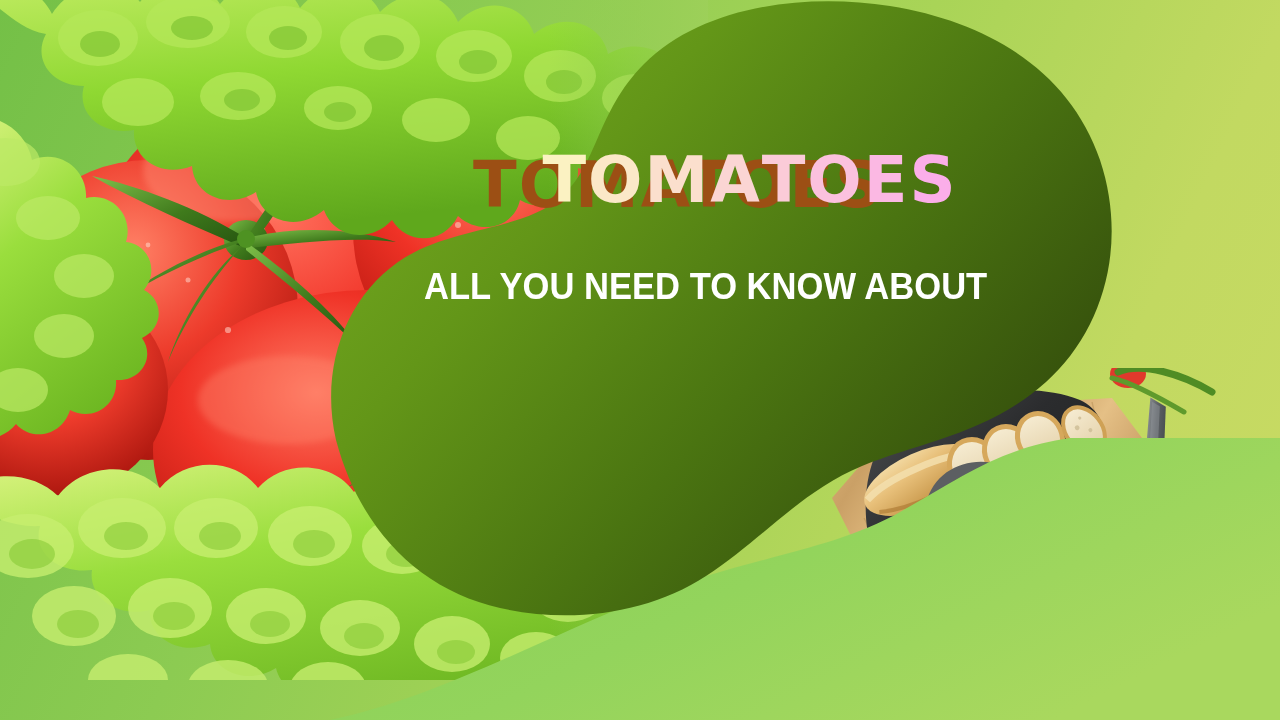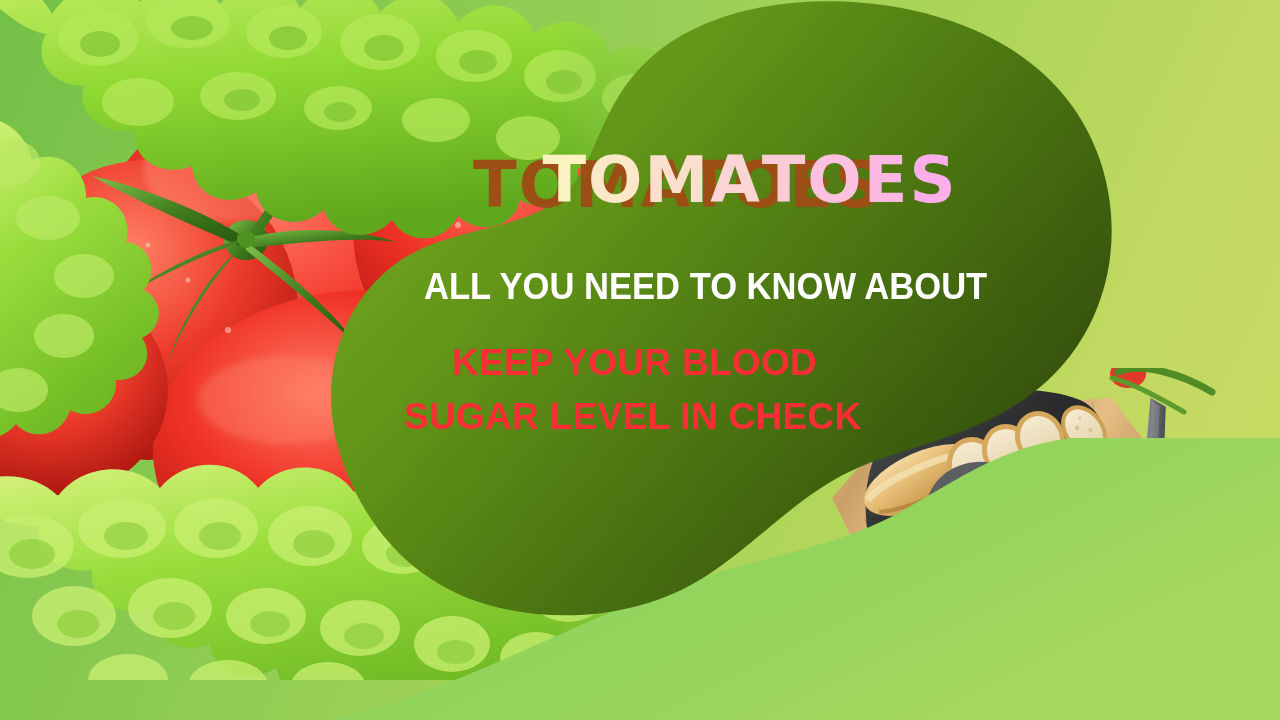--- a/index.html
+++ b/index.html
@@ -456,19 +456,15 @@
 
   <div class="copy">
 
     <div class="title">
       <span class="sh">TOMATOES</span>
       <span class="fg" id="title-fg"><span style="color: rgb(251, 242, 194);">T</span><span style="color: rgb(251, 232, 200);">O</span><span style="color: rgb(251, 223, 205);">M</span><span style="color: rgb(251, 213, 211);">A</span><span style="color: rgb(251, 203, 216);">T</span><span style="color: rgb(251, 193, 222);">O</span><span style="color: rgb(251, 184, 227);">E</span><span style="color: rgb(251, 174, 233);">S</span></span>
     </div>
 
     <div class="subtitle">ALL YOU NEED TO KNOW ABOUT</div>
 
-    <div class="tagline">
-      <span class="l1">KEEP YOUR BLOOD</span>
-      <span class="l2">SUGAR LEVEL IN CHECK</span>
-    </div>
 
   </div>
 </div>
 
 </body></html>

